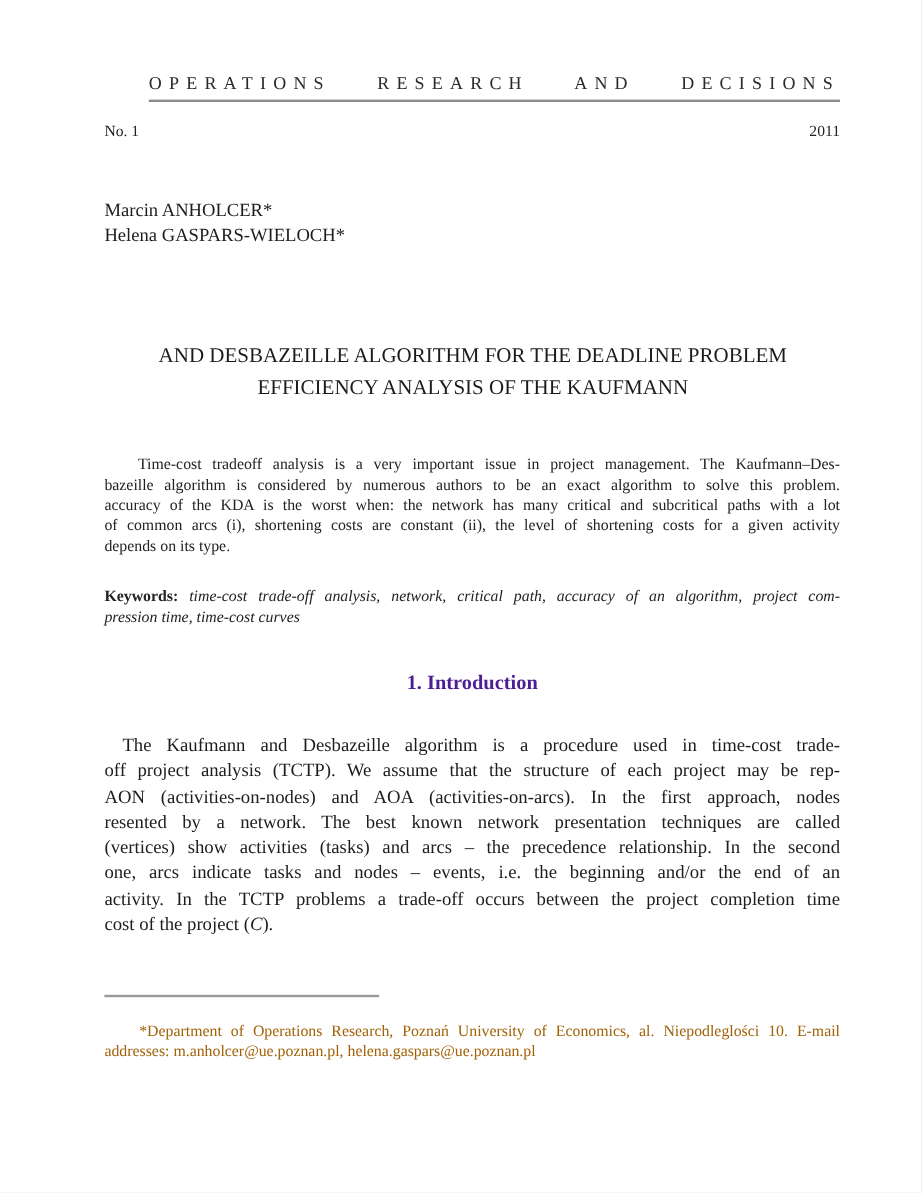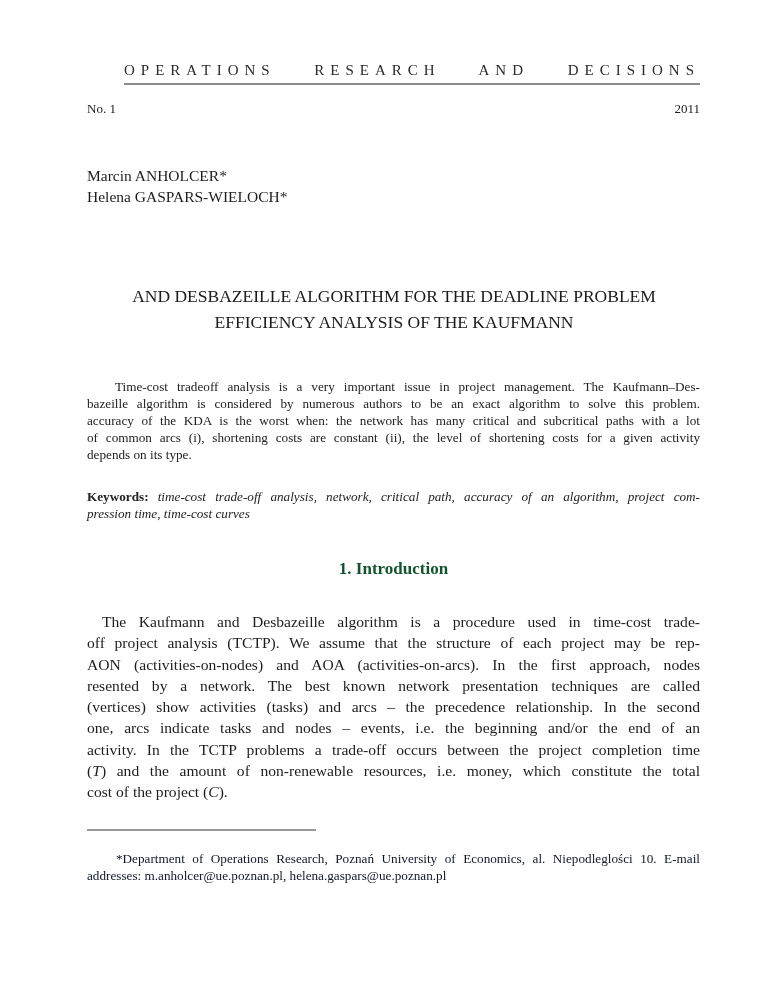--- a/index.html
+++ b/index.html
@@ -85,21 +85,21 @@
   .jl { text-align: justify; text-align-last: justify; }
 
   
   .section-heading {
     position: absolute;
     left: 87px; top: 559px;
     width: 613px;
     text-align: center;
     font-size: 17px;
     font-weight: bold;
-    color: #14532d;
+    color: #4c1d95;
   }
 
   
   .intro {
     position: absolute;
     left: 87px; top: 611px;
     width: 613px;
     font-size: 15.6px;
     line-height: 21.3px;
     color: #1d1d1d;
@@ -113,21 +113,21 @@
     left: 87px; top: 829px;
     width: 229px; height: 2px;
     background: #999999;
   }
   .footnote {
     position: absolute;
     left: 87px; top: 850px;
     width: 613px;
     font-size: 13.2px;
     line-height: 17.2px;
-    color: #0f172a;
+    color: #a16207;
   }
   .footnote .first-line { text-indent: 29px; }
 </style>
 </head>
 <body>
 
 <div class="page">
 
   <div class="journal-header">
     <div class="journal-title">OPERATIONS RESEARCH AND DECISIONS</div>
@@ -163,21 +163,20 @@
   <div class="section-heading">1. Introduction</div>
 
   <div class="intro">
     <div class="jl first-line">The Kaufmann and Desbazeille algorithm is a procedure used in time-cost trade-</div>
     <div class="jl">off project analysis (TCTP). We assume that the structure of each project may be rep-</div>
     <div class="jl">AON (activities-on-nodes) and AOA (activities-on-arcs). In the first approach, nodes</div>
     <div class="jl">resented by a network. The best known network presentation techniques are called</div>
     <div class="jl">(vertices) show activities (tasks) and arcs – the precedence relationship. In the second</div>
     <div class="jl">one, arcs indicate tasks and nodes – events, i.e. the beginning and/or the end of an</div>
     <div class="jl">activity. In the TCTP problems a trade-off occurs between the project completion time</div>
-    <div class="jl"><span>(</span><span class="var">T</span><span>) and the amount of non-renewable resources, i.e. money, which constitute the total</span></div>
     <div><span>cost of the project (</span><span class="var">C</span><span>).</span></div>
   </div>
 
   <div class="footnote-rule"></div>
 
   <div class="footnote">
     <div class="jl first-line">*Department of Operations Research, Poznań University of Economics, al. Niepodleglości 10. E-mail</div>
     <div>addresses: m.anholcer@ue.poznan.pl, helena.gaspars@ue.poznan.pl</div>
   </div>
 

